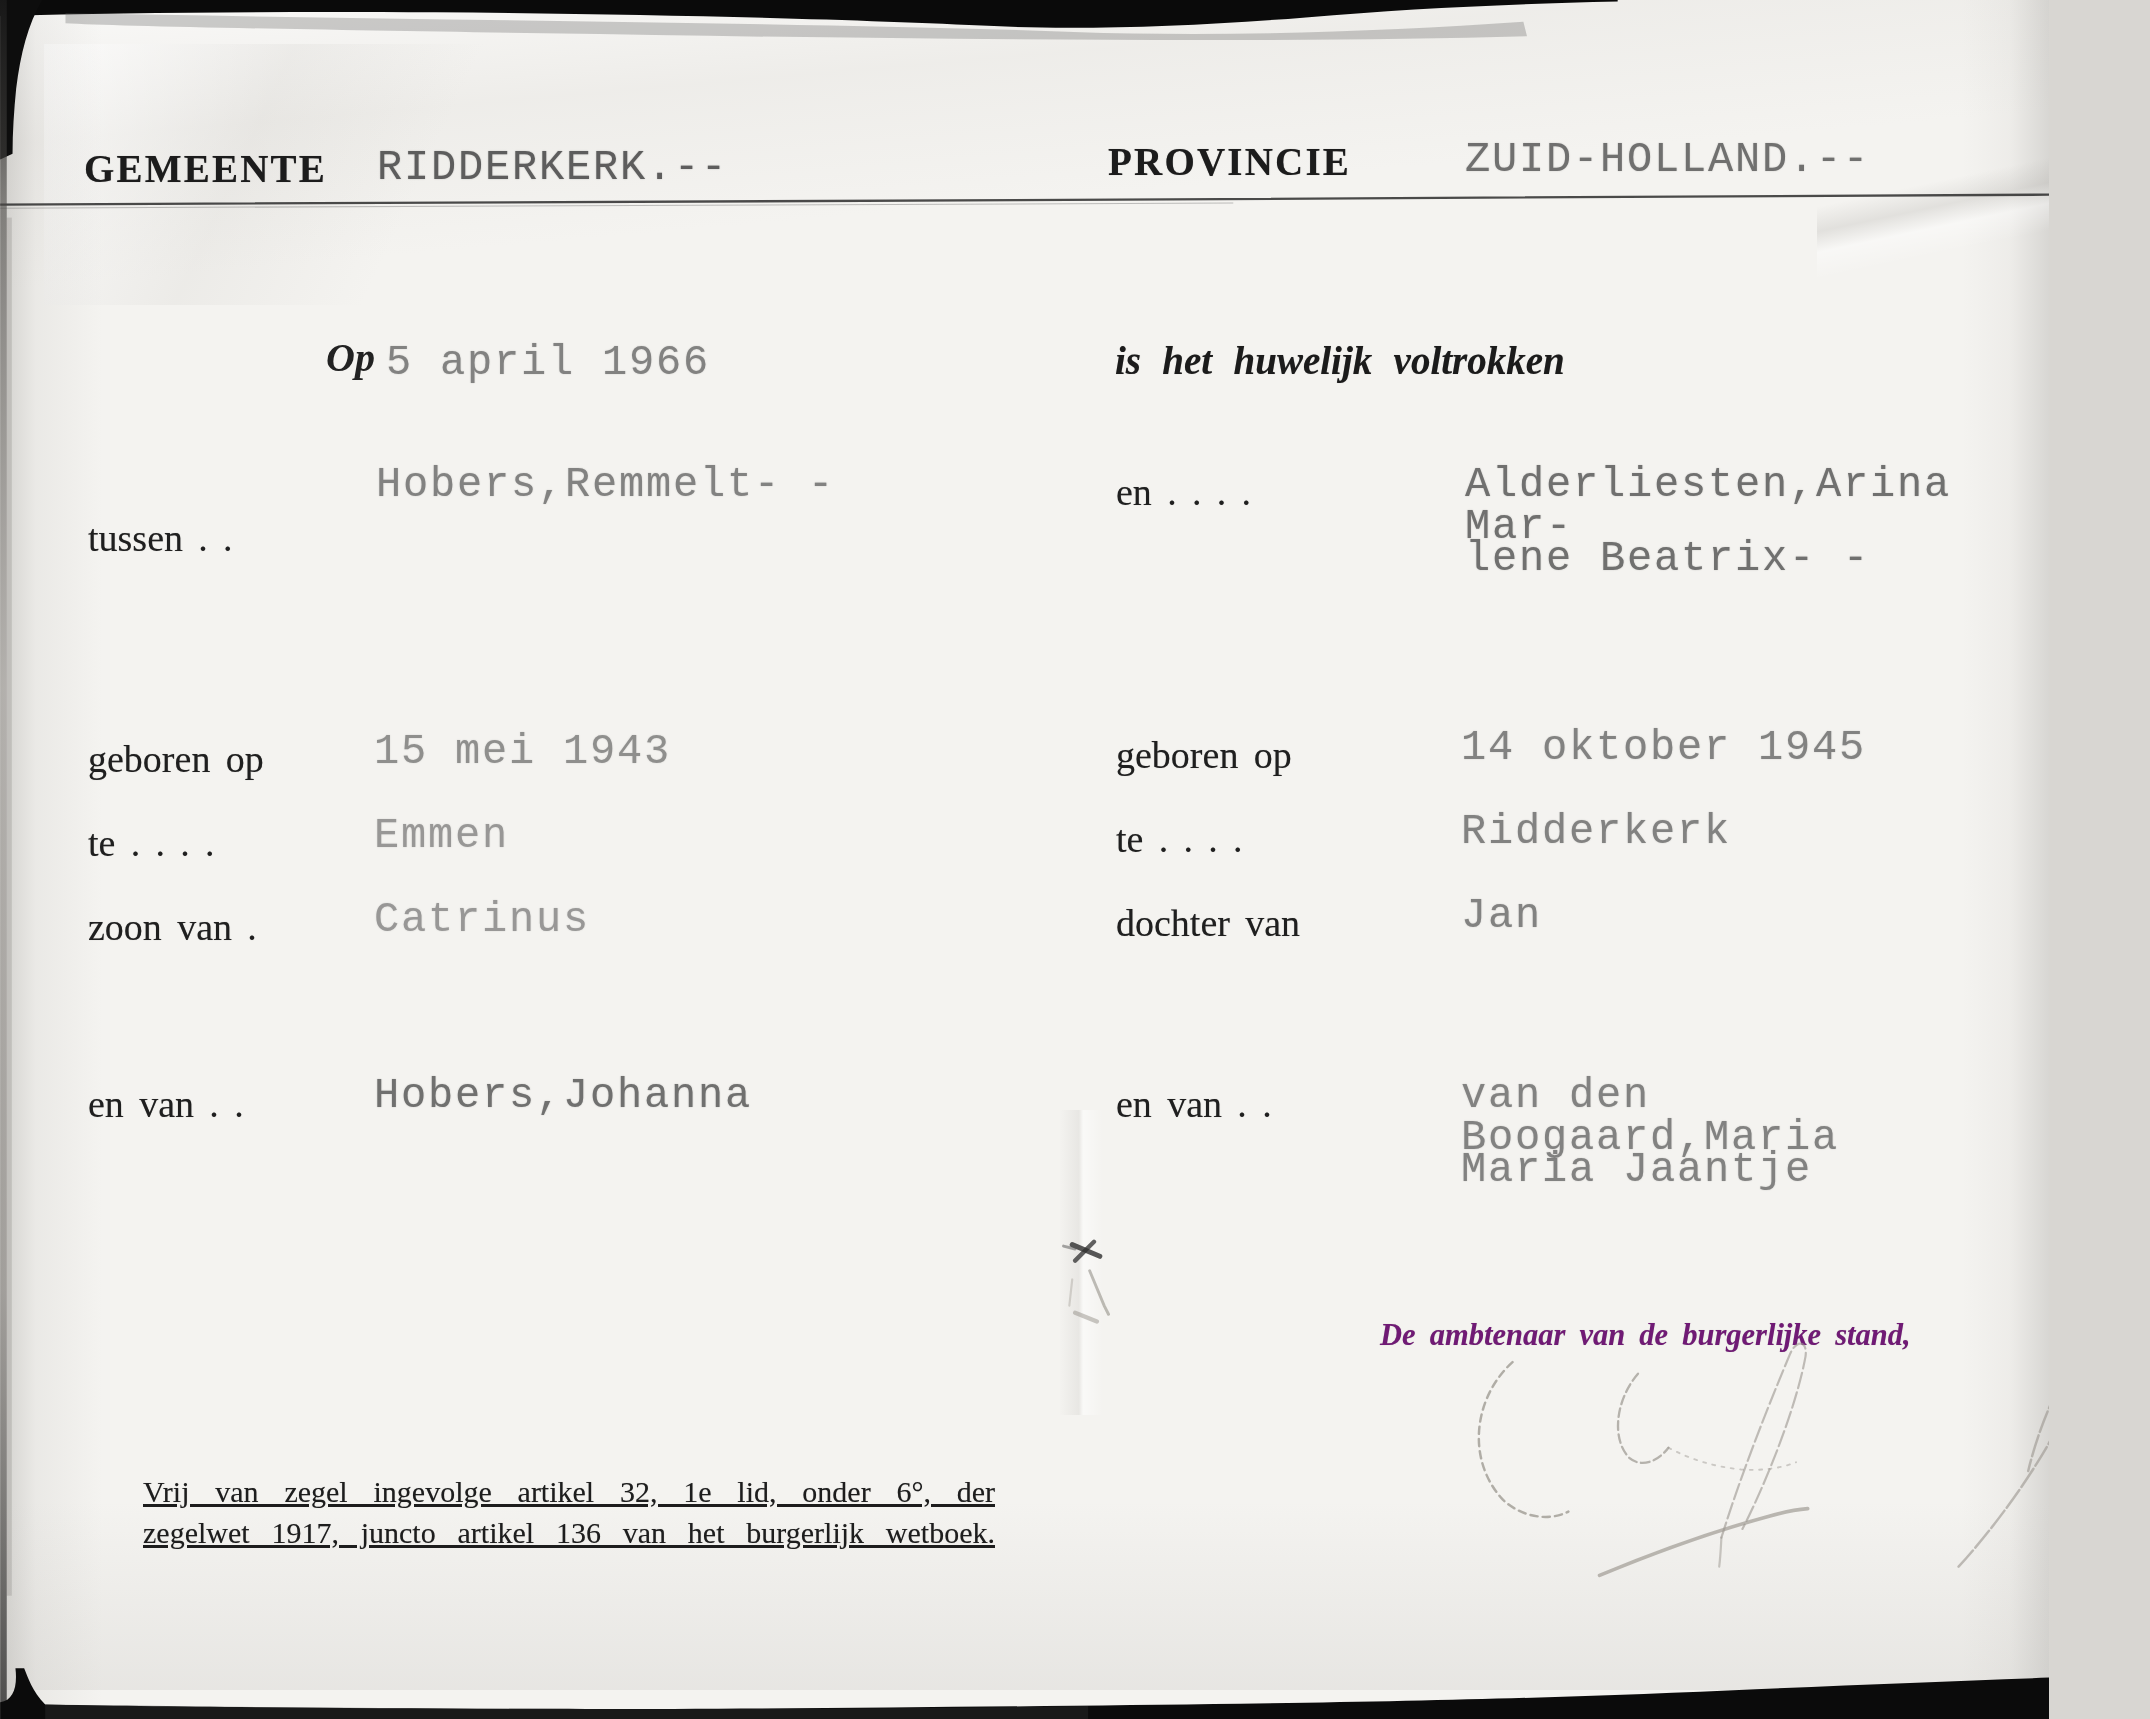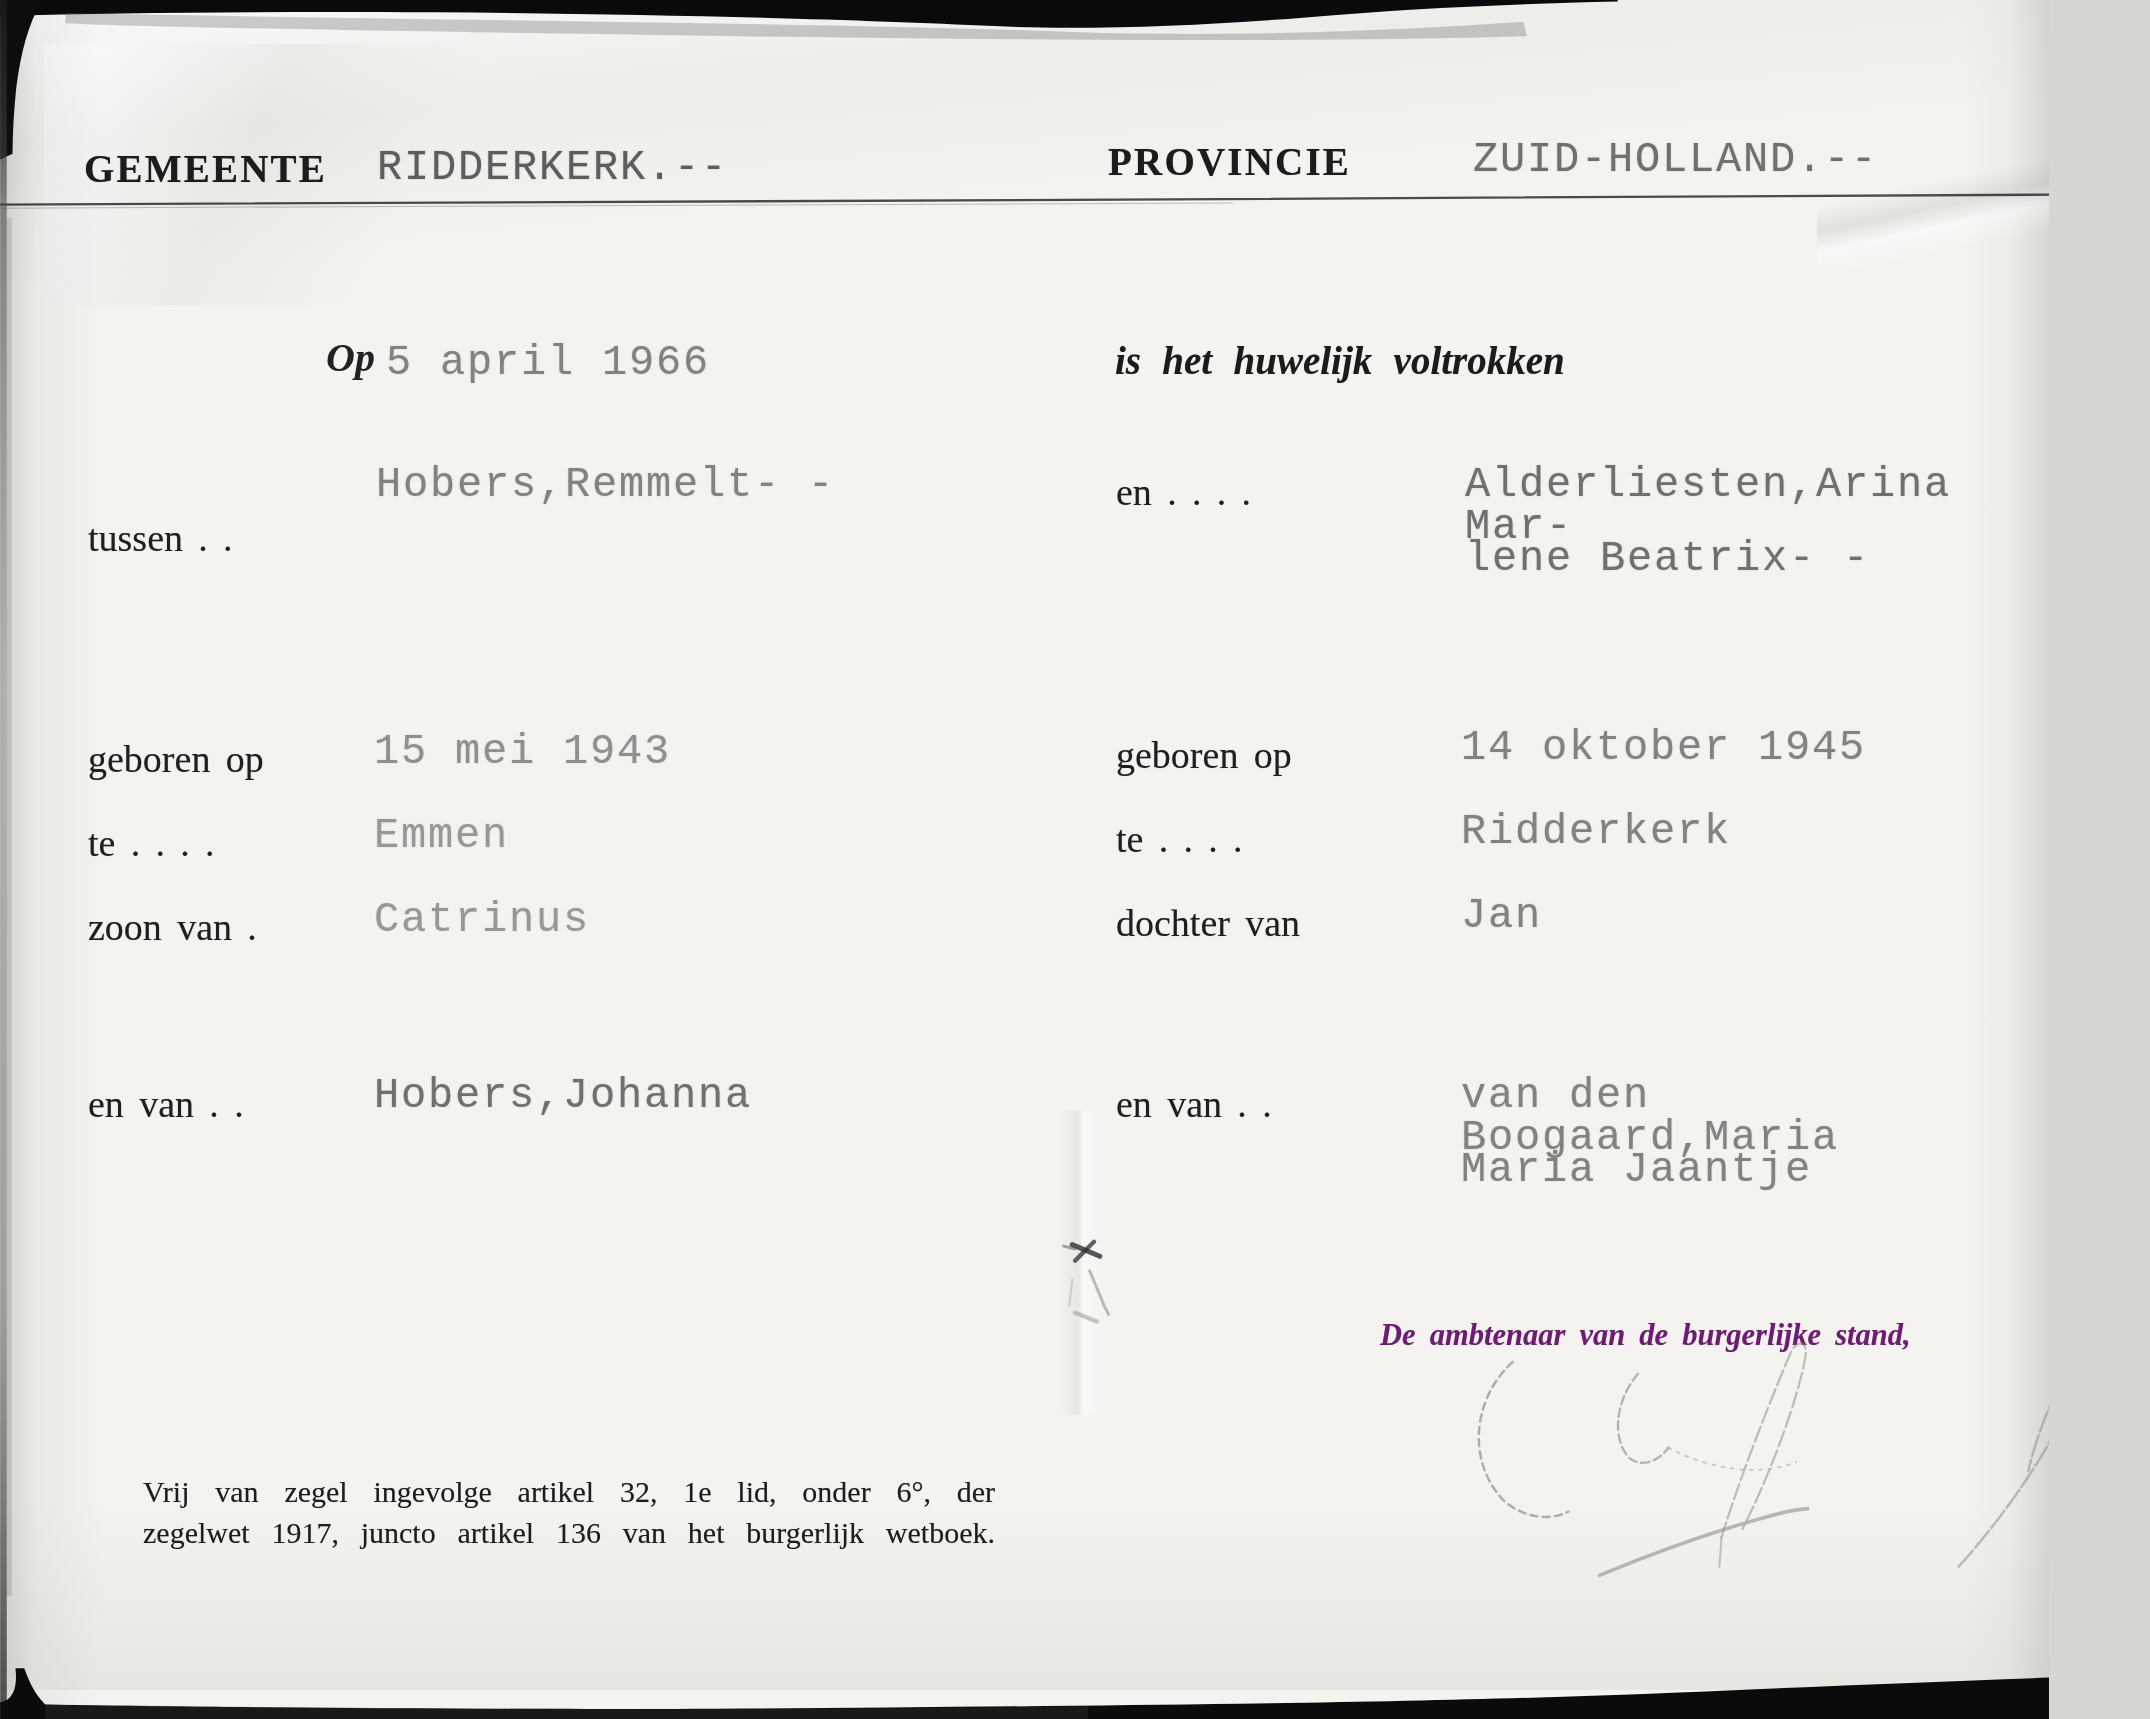--- a/index.html
+++ b/index.html
@@ -56,40 +56,40 @@
   .official-line{
     position:absolute;font-family:"Liberation Serif", serif;font-style:italic;font-weight:bold;
     font-size:30.5px;color:#701a75;line-height:1;word-spacing:6.5px;
     text-shadow:0 0 0.7px rgba(40,40,40,.35);
   }
   .legal{
     position:absolute;left:143px;top:1471px;width:852px;
     font-family:"Liberation Serif", serif;font-size:30px;color:#1d1d1d;line-height:41px;
     text-shadow:0 0 0.7px rgba(25,25,25,.4);
   }
-  .legal .jline{text-align:justify;text-align-last:justify;}
+  .legal .jline{text-align:justify;text-align-last:justify;text-decoration:underline;}
   svg.overlay{position:absolute;left:0;top:0;pointer-events:none;}
 </style>
 </head>
 <body>
 
 <div class="page">
 
   <div class="shade top-sheen"></div>
   <div class="shade wrinkle-tl"></div>
   <div class="shade left-fold"></div>
   <div class="shade right-fold"></div>
   <div class="shade right-crease"></div>
   <div class="shade mid-crease"></div>
   <div class="shade bottom-soft"></div>
 
   <div class="caps-label" style="left:84px;top:149px;">GEMEENTE</div>
   <div class="typed t80" style="left:377px;top:147px;">RIDDERKERK.--</div>
   <div class="caps-label" style="left:1108px;top:142px;">PROVINCIE</div>
-  <div class="typed t70" style="left:1465px;top:139px;margin-left:8px;">ZUID-HOLLAND.--</div>
+  <div class="typed t70" style="left:1465px;top:139px;">ZUID-HOLLAND.--</div>
 
   <div class="op-label" style="left:326px;top:338px;">Op</div>
   <div class="typed t60" style="left:386px;top:342px;">5 april 1966</div>
   <div class="italic-line" style="left:1115px;top:341px;">is het huwelijk voltrokken</div>
 
   <div class="form-label" style="left:88px;top:473px;margin-top:46px;">tussen . .</div>
   <div class="typed t60" style="left:376px;top:464px;">Hobers,Remmelt- -</div>
   <div class="form-label" style="left:1116px;top:473px;">en . . . .</div>
   <div class="typed t70" style="left:1465px;top:538px;">lene Beatrix- -</div>
   <div class="typed t70" style="left:1465px;top:464px;">Alderliesten,Arina Mar-</div>

